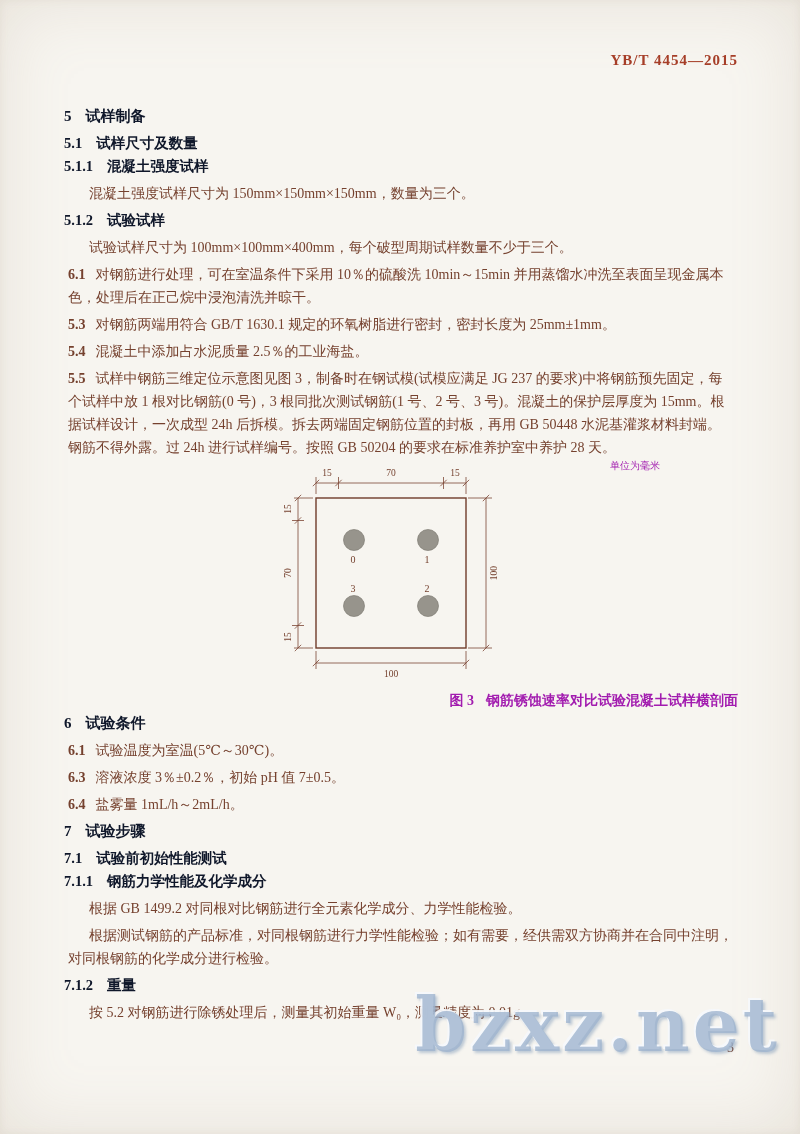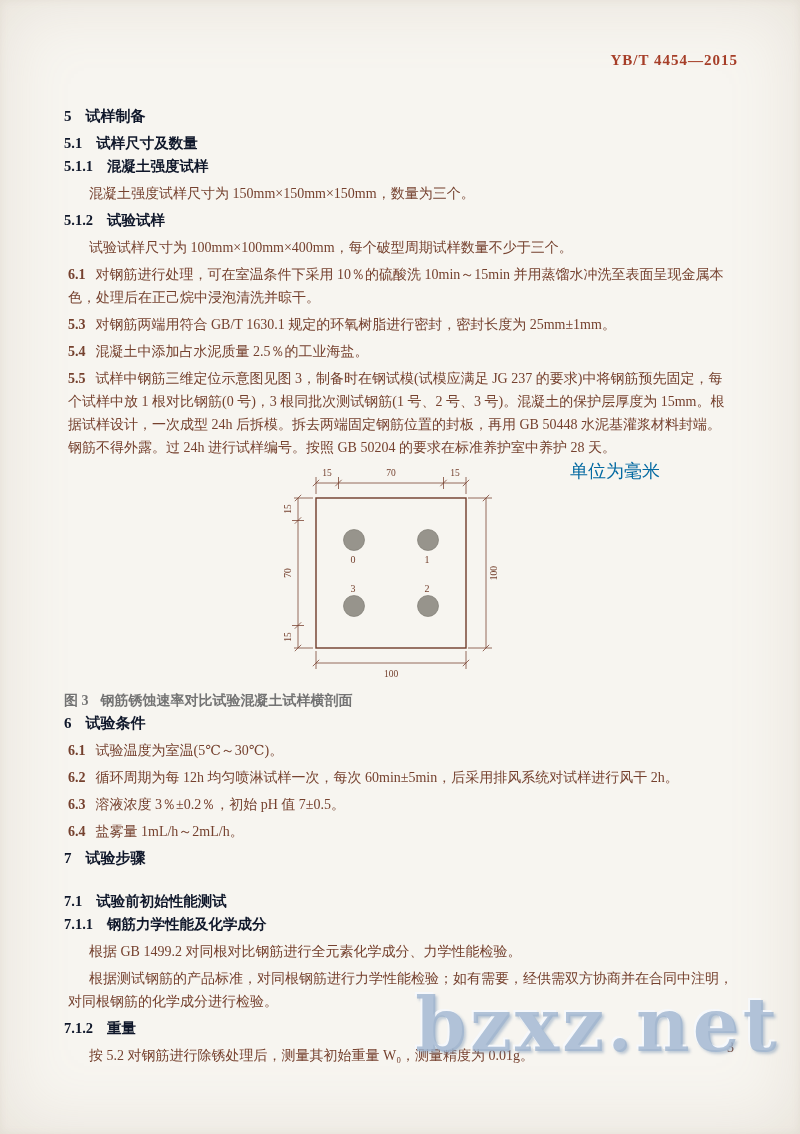--- a/index.html
+++ b/index.html
@@ -17,39 +17,39 @@
   .doc-number {
     text-align:right; font-weight:bold; font-size:15px; letter-spacing:1px;
     color:#a63e28;
   }
 
   .h1, .h2, .h3 { font-weight:bold; font-size:15px; line-height:23px; color:#0f172a; }
   .h2, .h3 { font-size:14.5px; }
   .mt-lg { margin-top:36px; }
   .mt-md { }
   .mt-sm { margin-top:4px; }
-  .mt-xs { margin-top:20px; }
+  .mt-xs { margin-top:4px; }
   .num { margin-right:14px; font-weight:bold; }
 
   p.body, p.clause { font-size:14px; line-height:23px; margin:4px; }
   p.body.indent { text-indent:1.5em; }
   p.clause .cnum { font-weight:bold; margin-right:10px; }
   .mt-p { margin-top:12px; }
 
   .figure { position:relative; margin-top:2px; height:224px; }
   .figure svg { display:block; margin-left:182px; }
-  .unit-label { position:absolute; top:-4px; right:78px; font-size:18px; color:#0369a1; }
+  .unit-label { position:absolute; top:-4px; right:78px; font-size:10px; color:#a21caf; }
 
   .dl { stroke:#7c4635; stroke-width:0.8; }
   .sq { stroke:#6f3c2a; stroke-width:1.4; fill:none; }
   .rb { fill:#97948c; stroke:#7f7c74; stroke-width:0.7; }
   .dt { font-family:"Liberation Serif",serif; font-size:9.5px; fill:#75412e; }
   .bl { font-family:"Liberation Serif",serif; font-size:10px; fill:#75412e; }
 
-  .caption { text-align:left; font-weight:bold; font-size:14px; line-height:23px; margin-top:2px; color:#737373; }
+  .caption { text-align:right; font-weight:bold; font-size:14px; line-height:23px; margin-top:2px; color:#a21caf; }
   .caption .cap-label { margin-right:12px; }
 
   .page-number { position:absolute; top:1040px; right:66px; font-size:14px; color:#75412e; }
 
   .watermark {
     position:absolute; top:982px; right:20px;
     font-family:"DejaVu Serif",serif; font-weight:bold; font-size:74px; letter-spacing:3px;
     color:rgba(157,179,206,0.78);
     text-shadow:-2px -2px 0 rgba(245,248,251,0.95), 2px 2px 3px rgba(118,147,180,0.45);
     pointer-events:none; white-space:nowrap;
@@ -157,23 +157,20 @@
     </p>
 
     <div class="h1 mt-md">
       <span class="num">6</span><span>试验条件</span>
     </div>
 
     <p class="clause mt-p">
       <span class="cnum">6.1</span><span>试验温度为室温(5℃～30℃)。</span>
     </p>
     <p class="clause">
-      <span class="cnum">6.2</span><span>循环周期为每 12h 均匀喷淋试样一次，每次 60min±5min，后采用排风系统对试样进行风干 2h。</span>
-    </p>
-    <p class="clause">
       <span class="cnum">6.3</span><span>溶液浓度 3％±0.2％，初始 pH 值 7±0.5。</span>
     </p>
     <p class="clause">
       <span class="cnum">6.4</span><span>盐雾量 1mL/h～2mL/h。</span>
     </p>
 
     <div class="h1 mt-md">
       <span class="num">7</span><span>试验步骤</span>
     </div>
 

